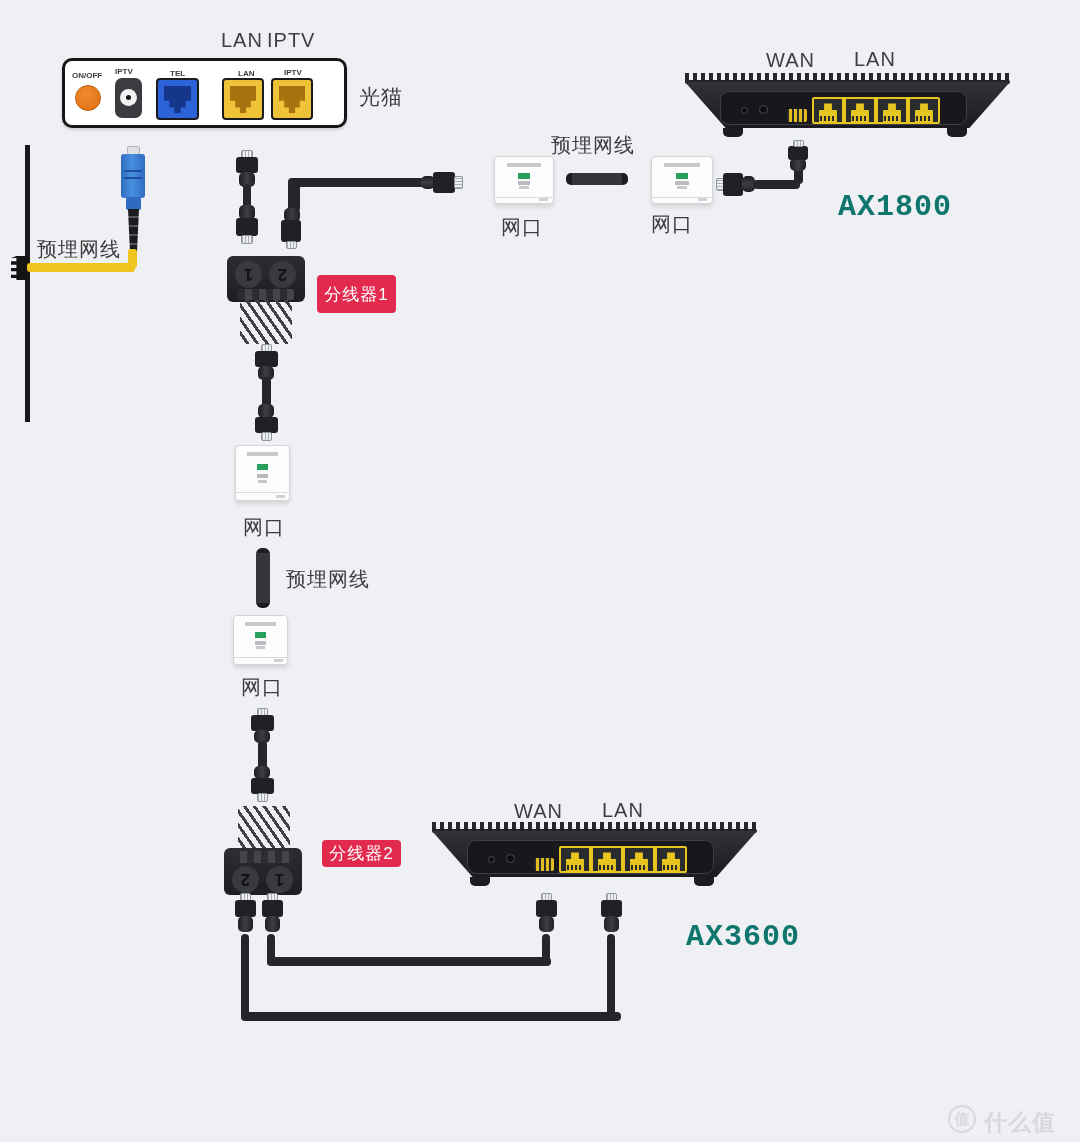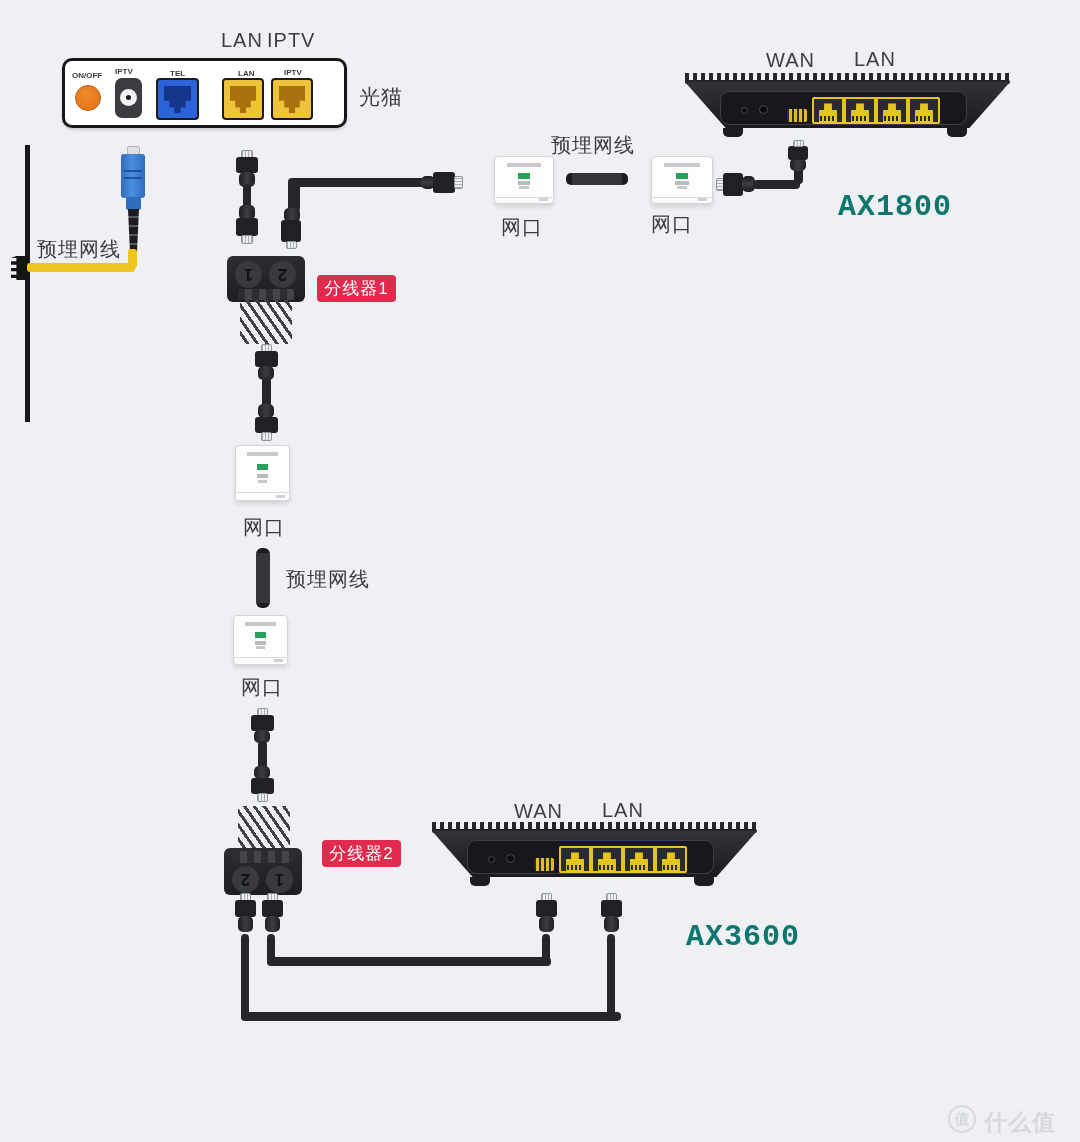--- a/index.html
+++ b/index.html
@@ -127,21 +127,21 @@
     <div class="abs sblock" style="left:0;top:0;width:78px;height:46px"></div>
     <div class="abs cnum" style="left:8px;top:5px;width:27px;height:27px">
         <span>1</span>
       </div>
     <div class="abs cnum" style="left:42px;top:5px;width:27px;height:27px">
         <span>2</span>
       </div>
     <div class="abs slabel" style="left:11px;top:33px;width:56px;height:11px"></div>
     <div class="abs sblock stripes" style="left:13px;top:44px;width:52px;height:44px;border-radius:3px"></div>
   </div>
-  <div class="abs badge" style="left:317px;top:275px;width:79px;height:27px">分线器1</div>
+  <div class="abs badge" style="left:317px;top:275px;width:79px;height:38px">分线器1</div>
 
   <div class="abs zh" style="left:551px;top:132px">预埋网线</div>
   <div class="abs wallplate" style="left:494px;top:156px;width:60px;height:48px">
     <div class="wp-brand"></div>
       <div class="wp-green"></div>
       <div class="wp-l1"></div>
       <div class="wp-l2"></div>
       <div class="wp-base"></div>
       <div class="wp-mark"></div>
   </div>

